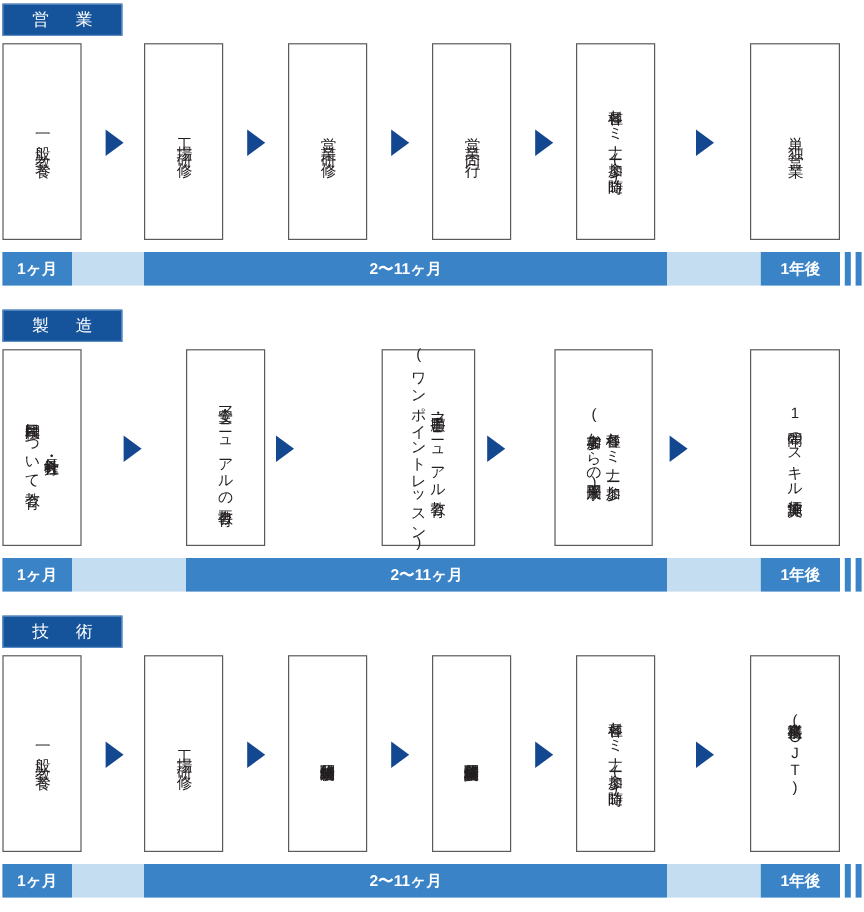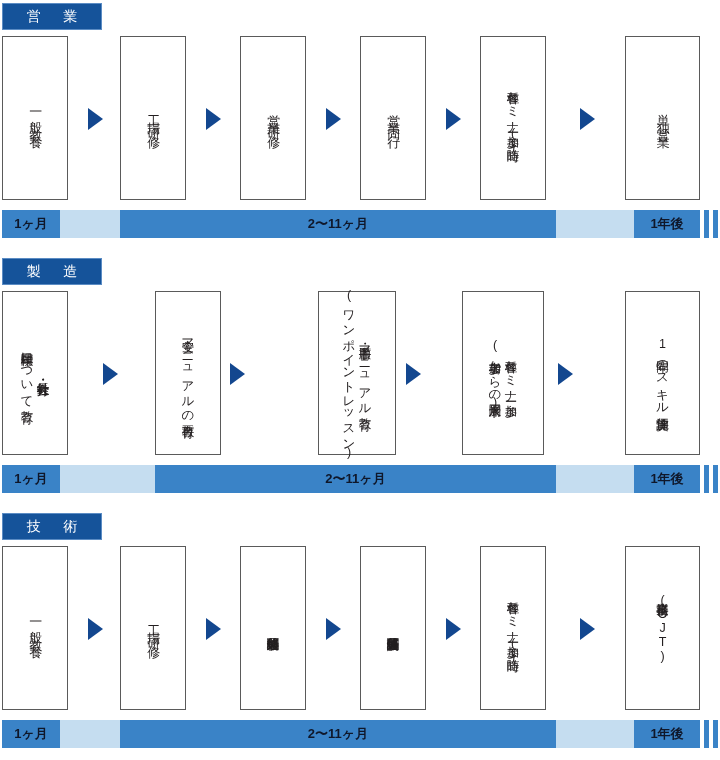--- a/index.html
+++ b/index.html
@@ -110,21 +110,21 @@
     left: 0;
     top: 210px;
     width: 720px;
     height: 28px;
   }
   .tl-seg {
     position: absolute;
     top: 0;
     height: 28px;
     box-sizing: border-box;
-    color: #0f172a;
+    color: #ffffff;
     font-size: 13px;
     font-weight: bold;
     line-height: 28px;
     text-align: center;
     white-space: nowrap;
   }
   .tl-mid   { background: #3a83c7; }
   .tl-light { background: #c5ddf0; }
   .tl-tick  { background: #3a83c7; }
 </style>

